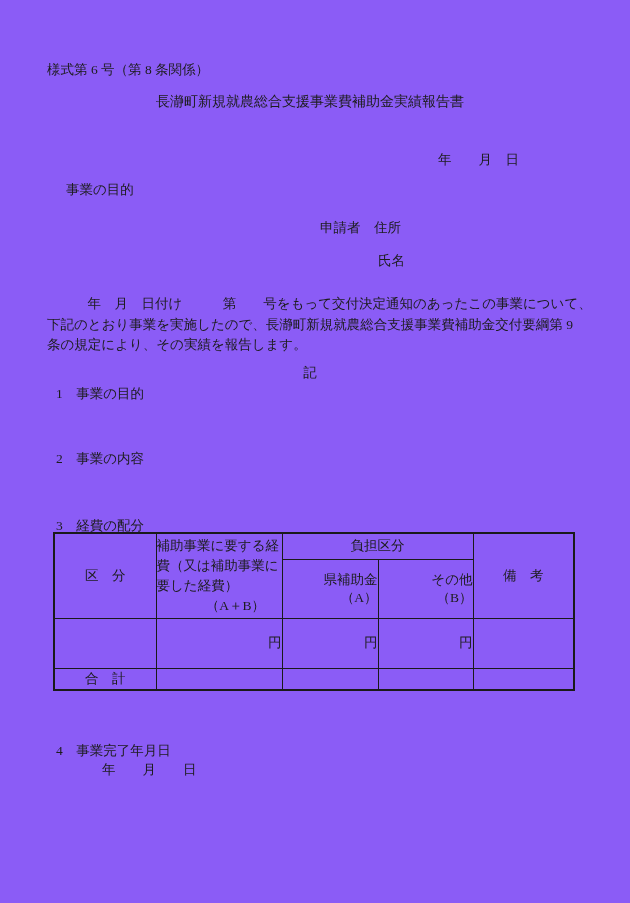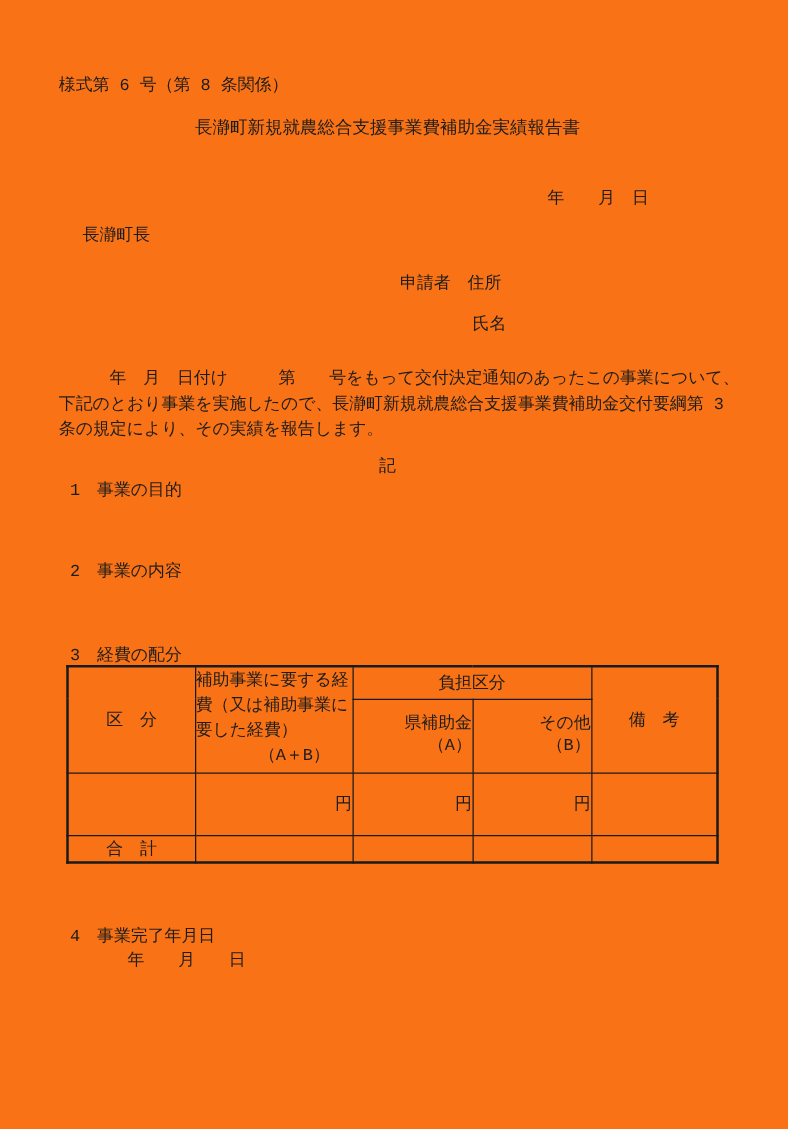--- a/index.html
+++ b/index.html
@@ -1,19 +1,19 @@
 <!DOCTYPE html>
 <html lang="ja"><head>
 <meta charset="utf-8">
 <style>
   html,body{margin:0;padding:0;}
   body{background:#e8e8e8;font-family:"Liberation Serif","DejaVu Serif",serif;}
   .page{
     position:relative;width:630px;height:903px;margin:0 auto;
-    background:#f97316;color:#1c1c1c;font-size:13.5px;overflow:hidden;font-family:Liberation Mono, monospace;
+    background:#8b5cf6;color:#1c1c1c;font-size:13.5px;overflow:hidden;
   }
   .abs{position:absolute;white-space:pre;line-height:1.45;}
   .center-band{position:absolute;left:47px;width:526px;text-align:center;white-space:pre;}
   .doc-title{font-size:14px;letter-spacing:0px;text-align:center;}
   .para{position:absolute;left:47px;top:294px;width:540px;}
   .para .line{white-space:pre;line-height:20.5px;}
   table.cost{
     position:absolute;left:53px;top:532px;width:520px;height:157px;
     border-collapse:collapse;table-layout:fixed;
     border:2px solid #1a1a1a;font-size:13.5px;color:#1c1c1c;
@@ -33,28 +33,28 @@
 <body>
 
 <div class="page">
 
   <div class="abs" style="left:47px;top:60px;">様式第 6 号（第 8 条関係）</div>
 
   <div class="center-band doc-title" style="top:93px;">長瀞町新規就農総合支援事業費補助金実績報告書</div>
 
   <div class="abs" style="left:438px;top:150px;">年　　月　日</div>
 
-  <div class="abs" style="left:66px;top:180px;">長瀞町長</div>
+  <div class="abs" style="left:66px;top:180px;">事業の目的</div>
 
   <div class="abs" style="left:320px;top:218px;">申請者　住所</div>
   <div class="abs" style="left:378px;top:251px;">氏名</div>
 
   <div class="para">
     <div class="line">　　　年　月　日付け　　　第　　号をもって交付決定通知のあったこの事業について、</div>
-    <div class="line">下記のとおり事業を実施したので、長瀞町新規就農総合支援事業費補助金交付要綱第 3</div>
+    <div class="line">下記のとおり事業を実施したので、長瀞町新規就農総合支援事業費補助金交付要綱第 9</div>
     <div class="line">条の規定により、その実績を報告します。</div>
   </div>
 
   <div class="center-band" style="top:364px;">記</div>
 
   <div class="abs" style="left:56px;top:384px;">1　事業の目的</div>
 
   <div class="abs" style="left:56px;top:449px;">2　事業の内容</div>
 
   <div class="abs" style="left:56px;top:516px;">3　経費の配分</div>

